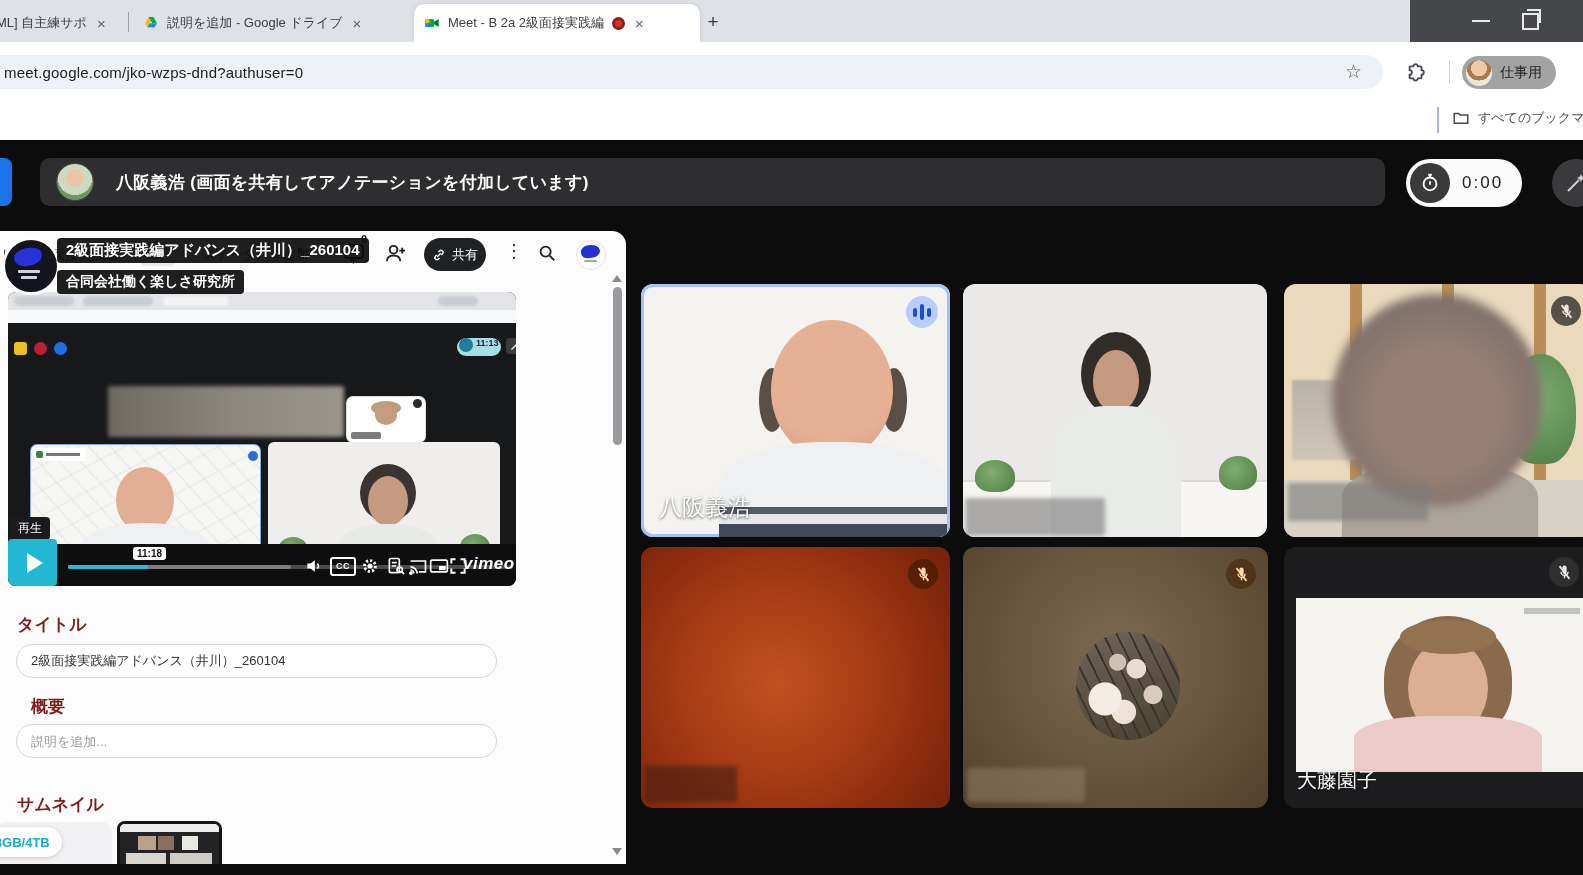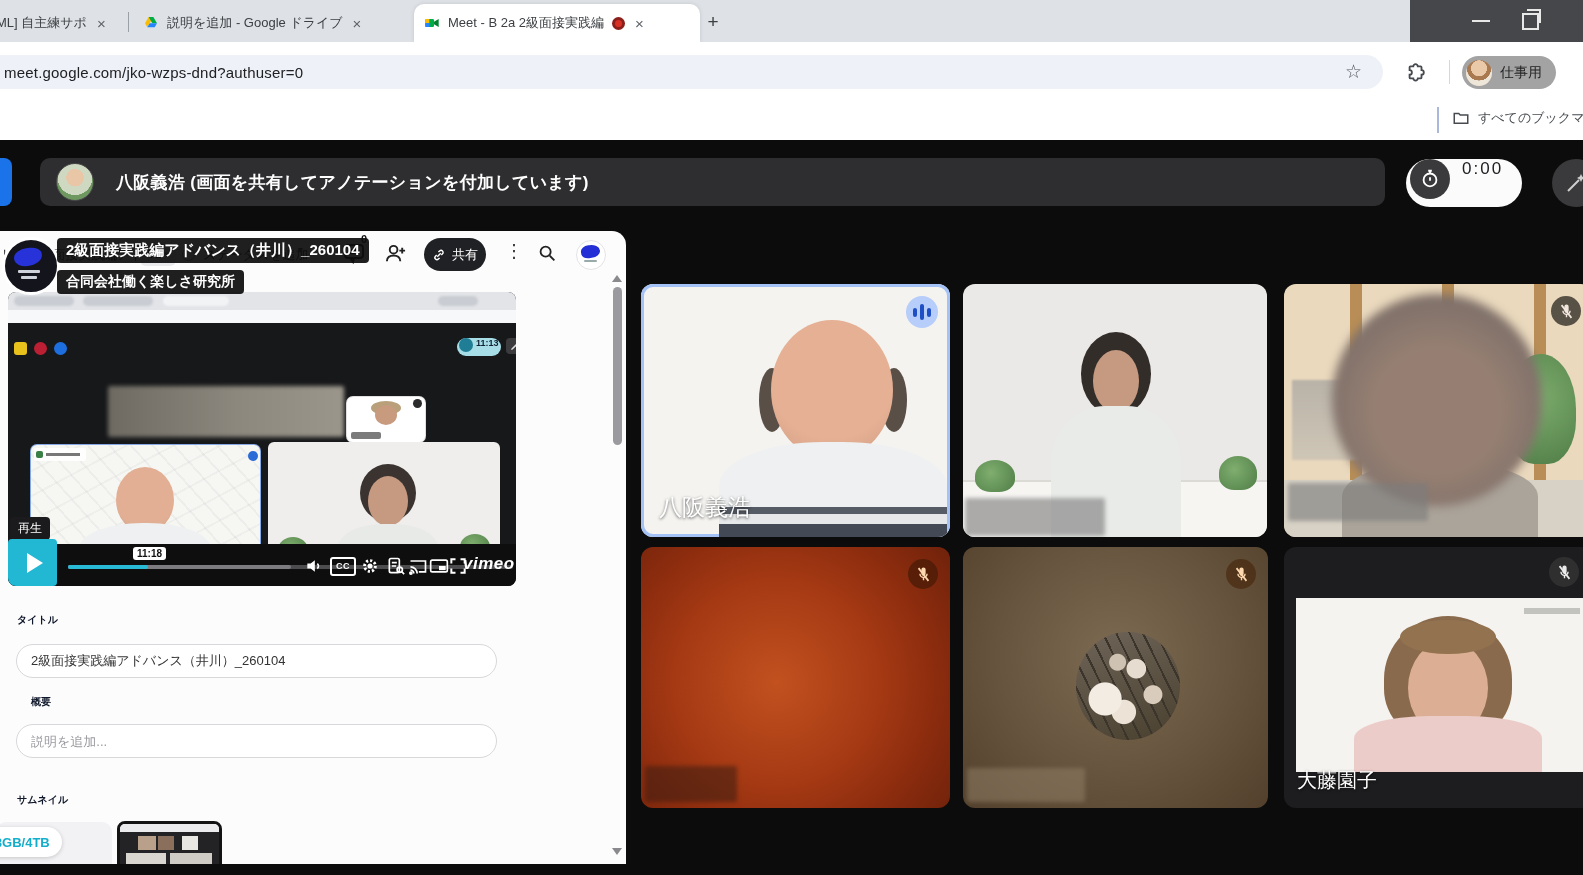--- a/index.html
+++ b/index.html
@@ -35,21 +35,21 @@
   .bookmarksbar{left:0;top:100px;width:1583px;height:40px;background:#ffffff;}
   .bm-sep{left:1437px;top:7px;width:2px;height:26px;background:#aab8dc;}
   .bm-item{left:1452px;top:9px;display:flex;align-items:center;gap:8px;color:#474b50;font-size:13px;white-space:nowrap;}
 
   
   .meet{left:0;top:140px;width:1583px;height:735px;background:#0c0c0c;}
   .blue-sliver{left:-10px;top:18px;width:22px;height:48px;background:#1a73e8;border-radius:8px;}
   .banner{left:40px;top:18px;width:1345px;height:48px;background:#2e2e30;border-radius:10px;display:flex;align-items:center;}
   .banner-avatar{width:36px;height:36px;border-radius:50%;margin-left:16px;background:radial-gradient(circle at 50% 38%,#e8c6a6 0 30%,#cfd9c2 31% 60%,#6f9861 61%);border:1px solid #494949;}
   .banner-text{margin-left:22px;color:#fff;font-size:17px;font-weight:600;letter-spacing:.3px;}
-  .timer-pill{left:1406px;top:19px;width:116px;height:48px;background:#fbfbfb;border-radius:24px;display:flex;align-items:flex-start;}
+  .timer-pill{left:1406px;top:19px;width:116px;height:48px;background:#fbfbfb;border-radius:24px;display:flex;align-items:center;}
   .timer-circ{width:40px;height:40px;border-radius:50%;background:#3a3a3c;margin-left:4px;display:flex;align-items:center;justify-content:center;}
   .timer-text{margin-left:12px;font-size:17px;color:#202124;letter-spacing:2px;}
   .annotate-btn{left:1552px;top:19px;width:48px;height:48px;border-radius:50%;background:#3a3a3c;display:flex;align-items:center;justify-content:center;}
 
   
   .panel{left:0px;top:91px;width:626px;height:633px;background:#fcfcfc;border-radius:0 14px 0 0;overflow:hidden;}
   .tb-text{font-size:13px;color:#29292c;white-space:nowrap;}
   .chip-v1{left:140px;top:11px;width:36px;height:24px;background:#e9e9ec;border-radius:6px;font-size:12px;font-weight:700;color:#222;display:flex;align-items:center;justify-content:center;gap:3px;}
   .status-circle{left:182px;top:17px;width:11px;height:11px;border:1.5px solid #8a8a8e;border-radius:50%;}
   .share-btn{left:424px;top:7px;width:62px;height:33px;background:#202124;border-radius:17px;color:#fff;font-size:13px;display:flex;align-items:center;justify-content:center;gap:6px;}
@@ -103,21 +103,21 @@
   .play-tip{left:2px;top:-27px;background:#1b1b1d;color:#fff;font-size:12px;padding:3px 8px;border-radius:4px;}
   .seek{left:60px;top:21px;width:445px;height:4px;background:#4c4c4f;border-radius:2px;}
   .seek .buf{position:absolute;left:0;top:0;height:4px;width:50%;background:#7c7c80;border-radius:2px;}
   .seek .fill{position:absolute;left:0;top:0;height:4px;width:18%;background:#29bad6;border-radius:2px;}
   .seek-bub{left:125px;top:3px;background:#fff;color:#111;font-size:10px;font-weight:700;padding:1px 4px;border-radius:3px;}
   .cicon{top:12px;width:20px;height:20px;color:#fff;}
   .cc-box{top:13px;width:22px;height:15px;border:2px solid #fff;border-radius:3px;color:#fff;font-size:9px;font-weight:700;text-align:center;line-height:15px;letter-spacing:.5px;}
   .vimeo{left:455px;top:10px;color:#fff;font-size:17px;font-weight:700;font-style:italic;letter-spacing:.5px;}
 
   
-  .flabel{font-size:10px;font-weight:700;color:#0f172a;}
+  .flabel{font-size:17px;font-weight:700;color:#7f1d1d;}
   .finput{position:absolute;left:16px;width:481px;height:34px;border:1px solid #d8d8da;border-radius:17px;background:#fff;font-size:13px;color:#333;padding:0 14px;box-sizing:border-box;font-family:inherit;outline:none;}
   .finput::placeholder{color:#9a9aa0;}
   .add-card{left:-4px;top:591px;width:116px;height:50px;background:#f2f2f4;border-radius:10px;}
   .add-plus{left:48px;top:604px;font-size:22px;color:#4a4a4e;}
   .storage{left:-18px;top:596px;height:30px;background:#fff;border-radius:15px;box-shadow:0 1px 4px rgba(0,0,0,.18);display:flex;align-items:center;padding:0 12px 0 2px;font-size:13px;font-weight:700;color:#14aecb;}
   .thumb-card{left:117px;top:590px;width:99px;height:46px;border:3px solid #141414;border-radius:8px;background:#fff;overflow:hidden;}
   .thumb-card .bar{position:absolute;left:0;top:0;width:100%;height:8px;background:#ececee;}
   .thumb-card .scr{position:absolute;left:0;top:8px;width:100%;height:40px;background:#232325;}
   .thumb-card .q{position:absolute;background:#e8e4de;}
   .scrollbar{left:612px;top:44px;width:12px;height:586px;}

